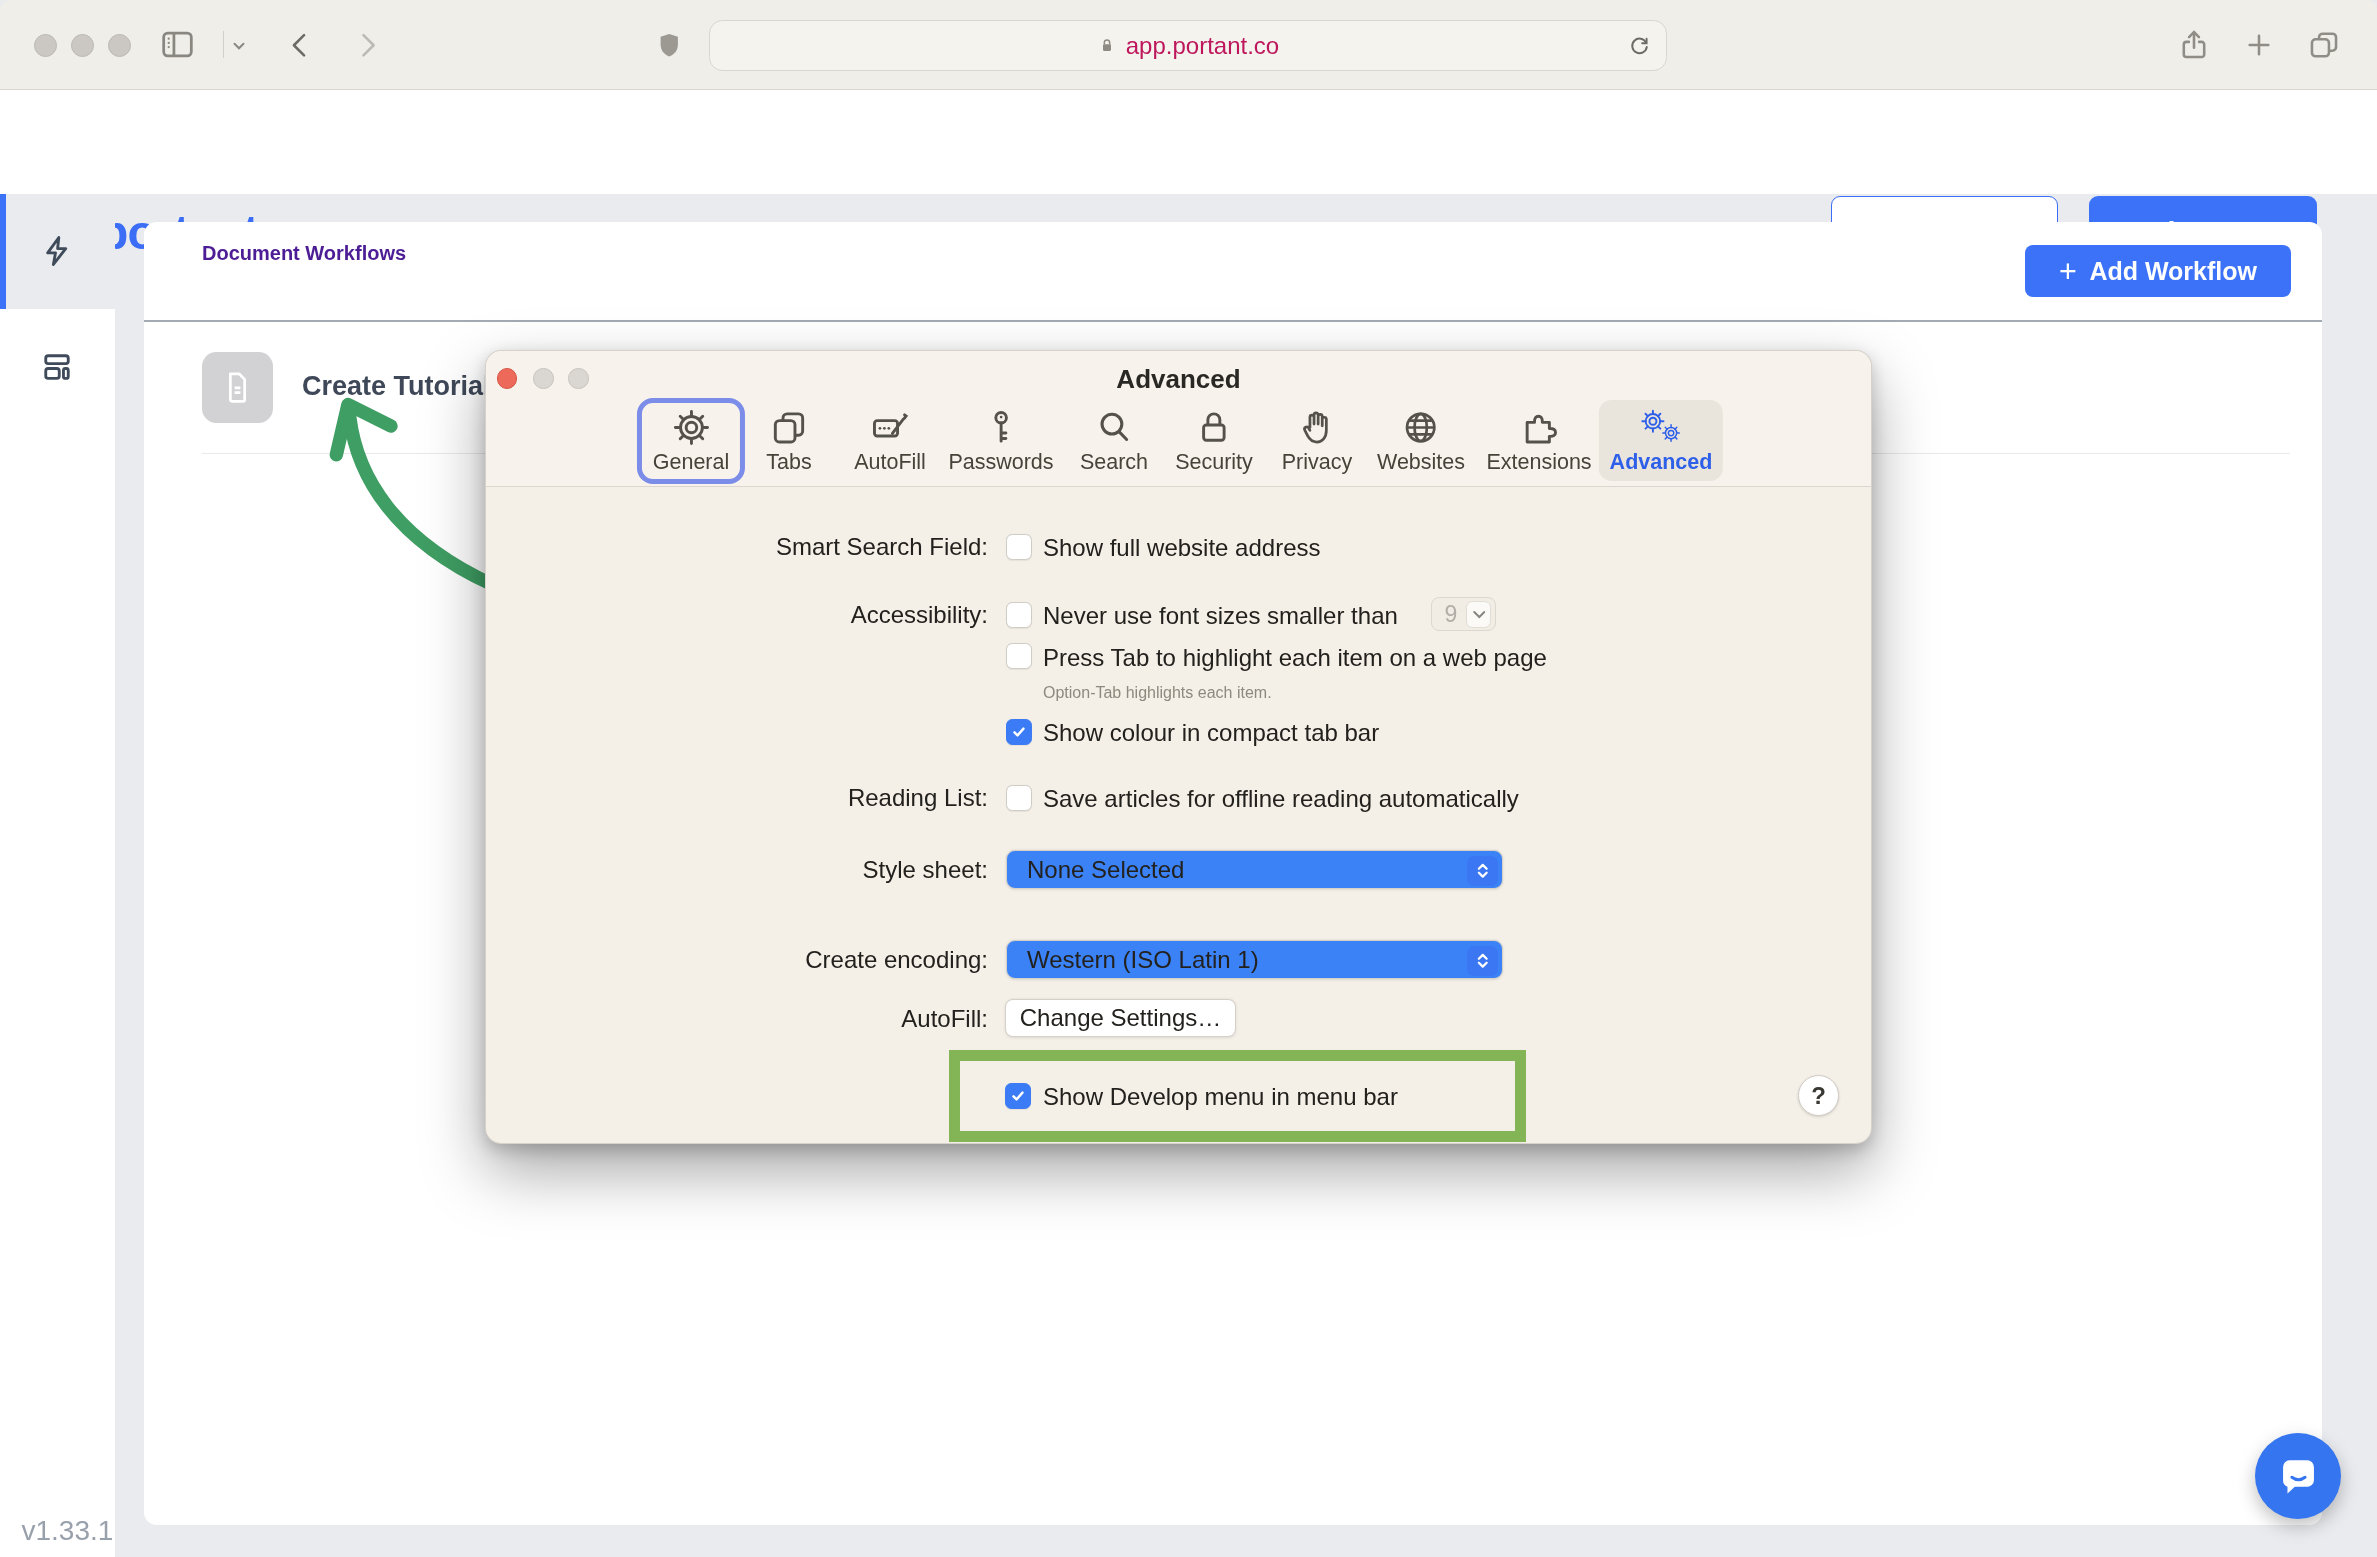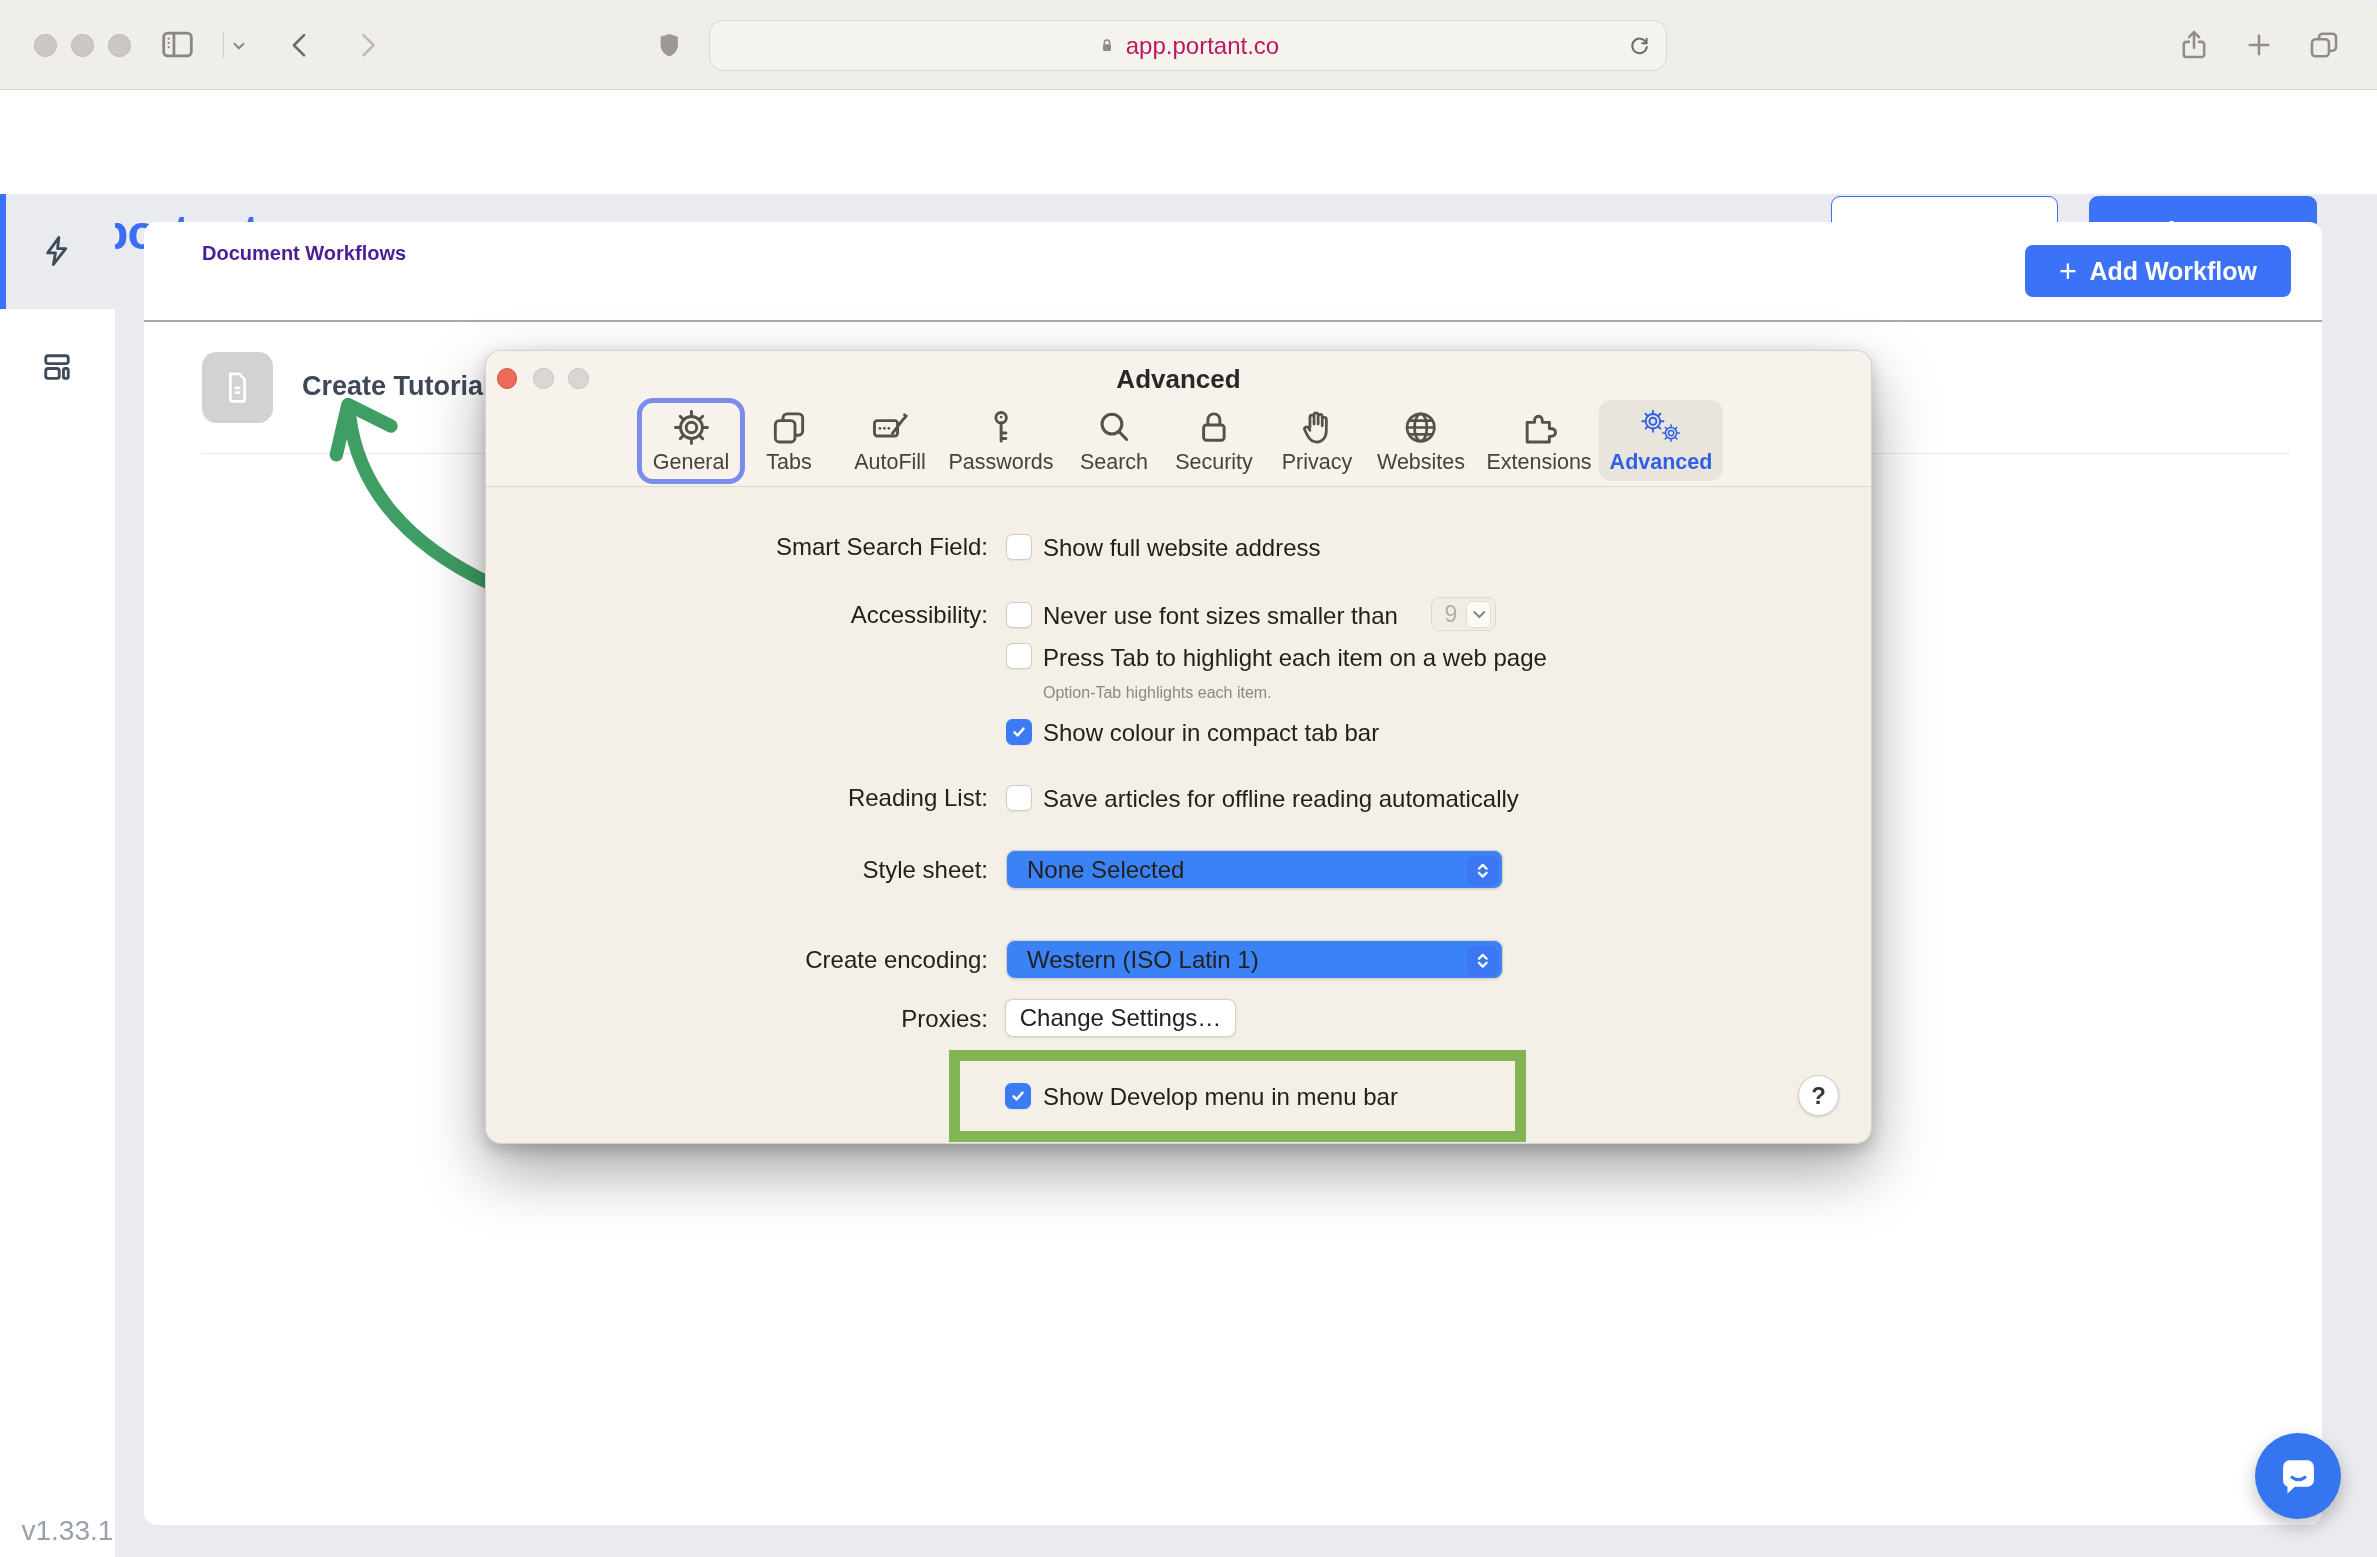--- a/index.html
+++ b/index.html
@@ -376,21 +376,21 @@
     <div class="select" style="left:520px;top:589px;width:497px">
       <div class="val">Western (ISO Latin 1)</div>
       <div class="caret">
         <svg width="21.5" height="21.5" viewBox="0 0 22 22" fill="none" stroke="#ffffff" stroke-width="2.3" stroke-linecap="round" stroke-linejoin="round">
           <path d="M7 9 L11 5 L15 9"></path>
             <path d="M7 13 L11 17 L15 13"></path>
           </svg>
       </div>
     </div>
 
-    <div class="dlabel" style="top:653px">Proxies:</div>
+    <div class="dlabel" style="top:653px">AutoFill:</div>
     <div class="btn-plain" style="left:519px;top:648px;width:231px">
       <span>Change Settings…</span>
     </div>
 
     <div class="greenbox"></div>
     <div class="cbox on" style="left:519px;top:732px">
       <svg width="18" height="18" viewBox="0 0 24 24" fill="none" stroke="#ffffff" stroke-width="3.2" stroke-linecap="round" stroke-linejoin="round">
           <path d="M6 12.5 L10 16.5 L18 7.5"></path>
         </svg>
     </div>

